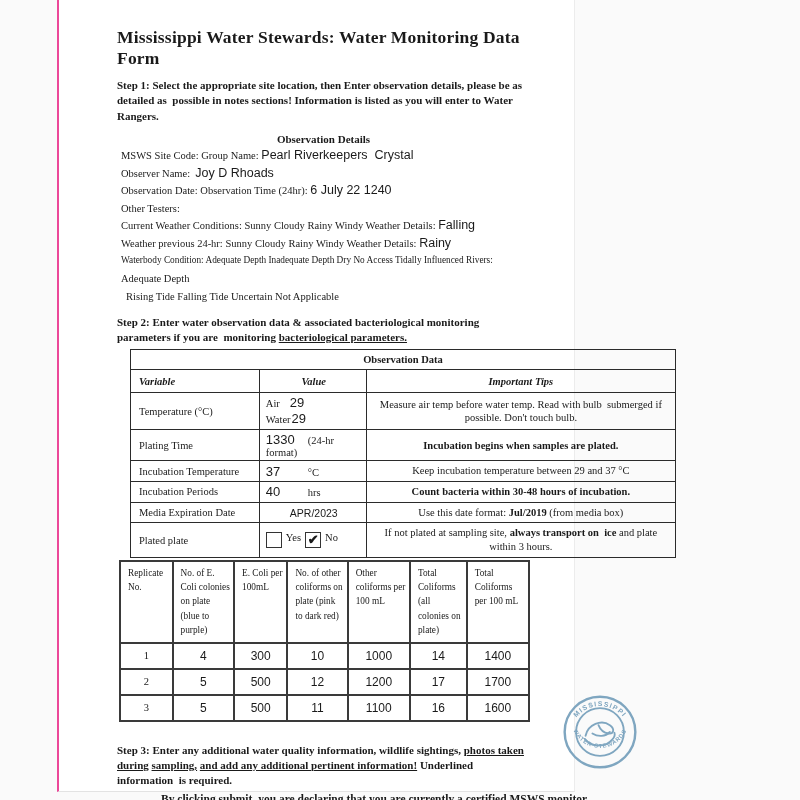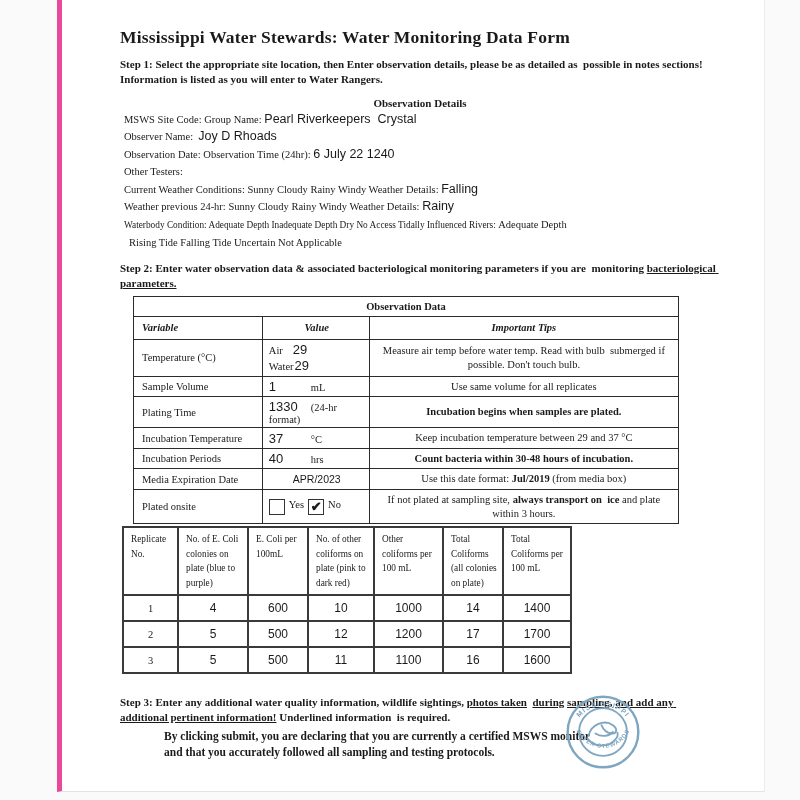--- a/index.html
+++ b/index.html
@@ -1,19 +1,19 @@
 <!DOCTYPE html>
 <html><head>
 <meta charset="utf-8">
 <style>
   * { margin:0; padding:0; box-sizing:border-box; }
   html,body { width:800px; height:800px; background:#fafafa; font-family:"Liberation Serif", serif; color:#1a1a1a; }
   .sheet {
-    position:absolute; left:57px; top:0; width:708px; height:792px; background:#ffffff;
-    border-left:5px solid #ec4899; border-right:1px solid #ececec; border-bottom:1px solid #e3e3e3;
+    position:absolute; left:57px; top:0; width:518px; height:792px; background:#ffffff;
+    border-left:2px solid #ec4899; border-right:1px solid #ececec; border-bottom:1px solid #e3e3e3;
     padding:27px 44px 0 58px;
   }
   .title { font-size:17.5px; font-weight:bold; letter-spacing:.2px; }
   .step { font-size:11px; font-weight:bold; line-height:1.4; margin-top:9px; white-space:pre-wrap; }
   .center-head { text-align:center; font-weight:bold; font-size:11px; margin-top:9px; }
   .fields { margin-top:2px; margin-left:4px; }
   .frow { font-size:10.5px; line-height:17.5px; white-space:pre-wrap; }
   .frow.small { font-size:9.3px; }
   .frow.indent { padding-left:5px; }
   .fval { font-family:"Liberation Sans", sans-serif; font-size:12.5px; }
@@ -83,46 +83,41 @@
     </tr>
     <tr>
       <td class="var">Temperature (°C)</td>
       <td class="val">
         <div class="airline"><span>Air</span><span class="airnum">29</span></div>
         <div class="airline"><span>Water</span><span class="airnum" style="margin-left:1px">29</span></div>
       </td>
       <td class="tip">Measure air temp before water temp. Read with bulb  submerged if possible. Don't touch bulb.</td>
     </tr>
     <tr>
-      <td class="var">Sample Volume</td>
-      <td class="val"><span class="num">1</span><span class="unit">mL</span></td>
-      <td class="tip">Use same volume for all replicates</td>
-    </tr>
-    <tr>
       <td class="var">Plating Time</td>
       <td class="val"><span class="num">1330</span><span class="unit">(24-hr format)</span></td>
       <td class="tip b">Incubation begins when samples are plated.</td>
     </tr>
     <tr>
       <td class="var">Incubation Temperature</td>
       <td class="val"><span class="num">37</span><span class="unit">°C</span></td>
       <td class="tip">Keep incubation temperature between 29 and 37 °C</td>
     </tr>
     <tr>
       <td class="var">Incubation Periods</td>
       <td class="val"><span class="num">40</span><span class="unit">hrs</span></td>
       <td class="tip b">Count bacteria within 30-48 hours of incubation.</td>
     </tr>
     <tr>
       <td class="var">Media Expiration  Date</td>
       <td class="val media-val">APR/2023</td>
       <td class="tip"><span>Use this date format: </span><span class="b">Jul/2019</span><span> (from media box)</span></td>
     </tr>
     <tr>
-      <td class="var">Plated onsite</td>
+      <td class="var">Plated plate</td>
       <td class="val">
         <div class="cbrow">
           <span class="cbox"></span>
           <span>Yes</span>
           <span class="cbox">
                 <span>✔</span>
               </span>
           <span>No</span>
         </div>
       </td>
@@ -139,21 +134,21 @@
       <td class="hd c2">No. of E. Coli  colonies on  plate (blue to purple)</td>
       <td class="hd c3">E. Coli per 100mL</td>
       <td class="hd c4">No. of other coliforms on plate (pink to dark red)</td>
       <td class="hd c5">Other coliforms  per 100 mL</td>
       <td class="hd c6">Total Coliforms (all colonies on plate)</td>
       <td class="hd c7">Total Coliforms per 100 mL</td>
     </tr>
     <tr>
       <td class="dc rn">1</td>
       <td class="dc">4</td>
-      <td class="dc">600</td>
+      <td class="dc">300</td>
       <td class="dc">10</td>
       <td class="dc">1000</td>
       <td class="dc">14</td>
       <td class="dc">1400</td>
     </tr>
     <tr>
       <td class="dc rn">2</td>
       <td class="dc">5</td>
       <td class="dc">500</td>
       <td class="dc">12</td>

